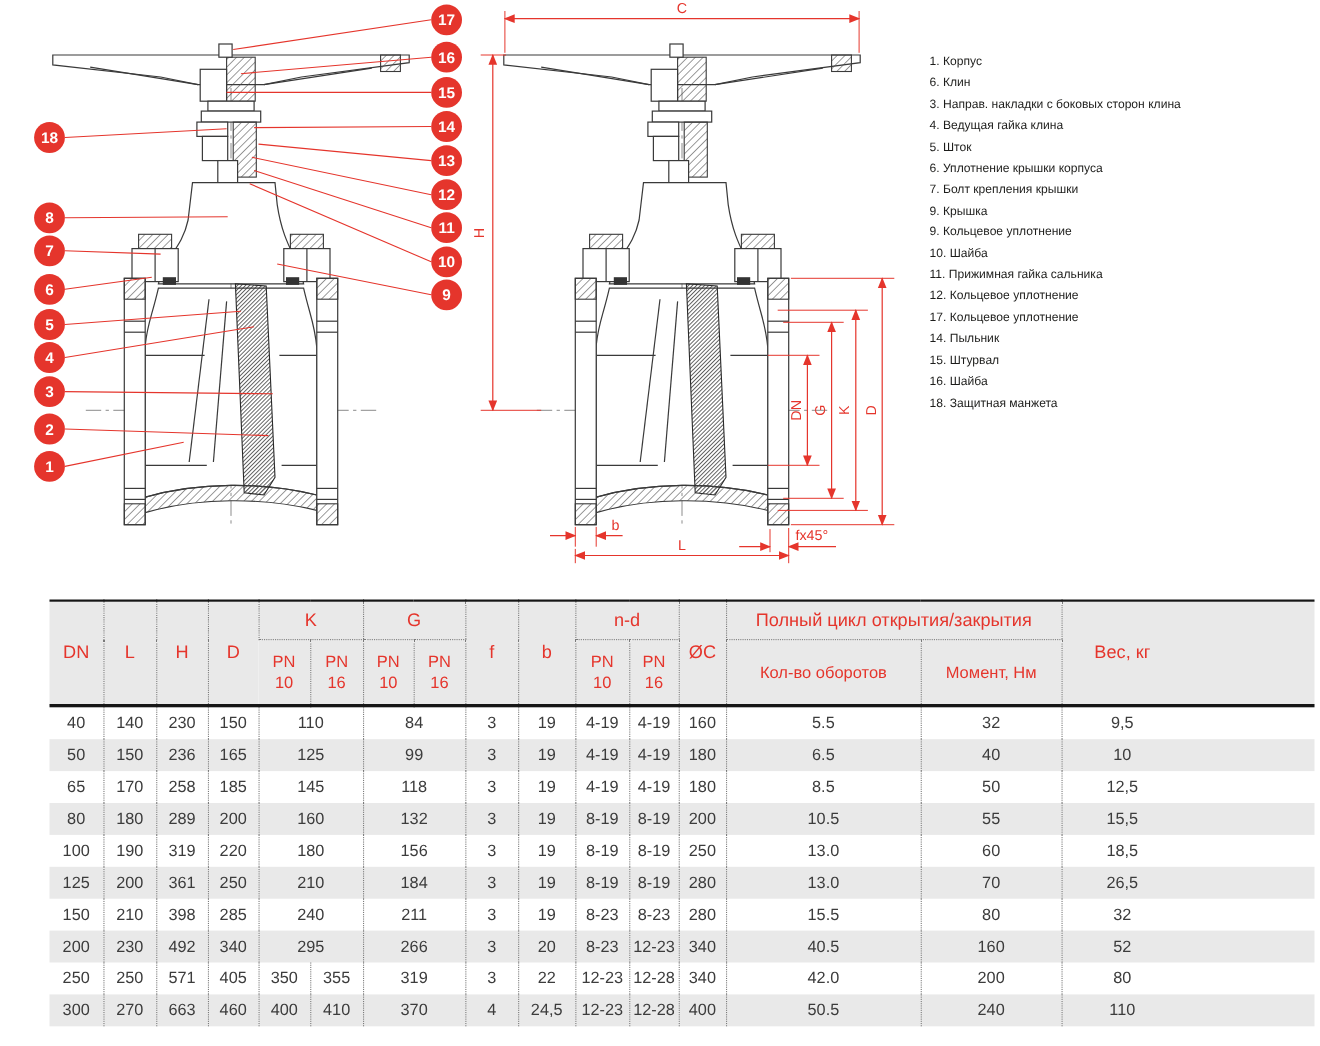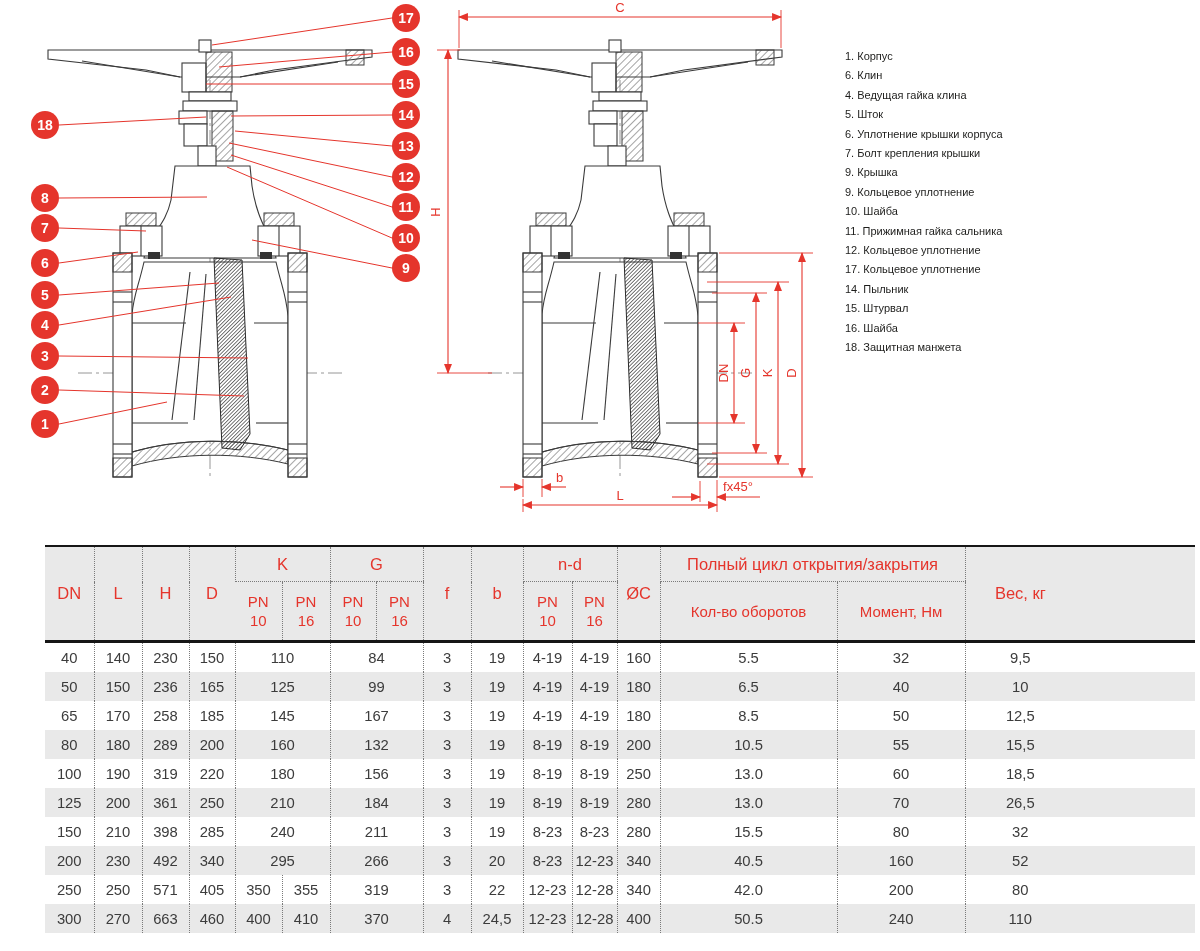--- a/index.html
+++ b/index.html
@@ -253,20 +253,21 @@
     <line class="ext" x1="700" y1="481" x2="700" y2="502"></line>
     <line class="dim" x1="672" y1="497" x2="700" y2="497" marker-end="url(#ar)"></line>
     <line class="dim" x1="717" y1="497" x2="760" y2="497" marker-start="url(#ar)"></line>
     <text class="dimt" x="738" y="491" text-anchor="middle">fx45°</text>
   </g>
 </svg>
 
 <div class="parts">
   <div>1. Корпус</div>
   <div>6. Клин</div>
+  <div>3. Направ. накладки с боковых сторон клина</div>
   <div>4. Ведущая гайка клина</div>
   <div>5. Шток</div>
   <div>6. Уплотнение крышки корпуса</div>
   <div>7. Болт крепления крышки</div>
   <div>9. Крышка</div>
   <div>9. Кольцевое уплотнение</div>
   <div>10. Шайба</div>
   <div>11. Прижимная гайка сальника</div>
   <div>12. Кольцевое уплотнение</div>
   <div>17. Кольцевое уплотнение</div>
@@ -371,21 +372,21 @@
         <td>6.5</td>
       <td>40</td>
         <td class="wcol">10</td>
     </tr>
     <tr>
       <td>65</td>
         <td>170</td>
         <td>258</td>
         <td>185</td>
       <td colspan="2">145</td>
-        <td colspan="2">167</td>
+        <td colspan="2">118</td>
       <td>3</td>
         <td>19</td>
       <td>4-19</td>
         <td>4-19</td>
       <td>180</td>
         <td>8.5</td>
       <td>50</td>
         <td class="wcol">12,5</td>
     </tr>
     <tr>

